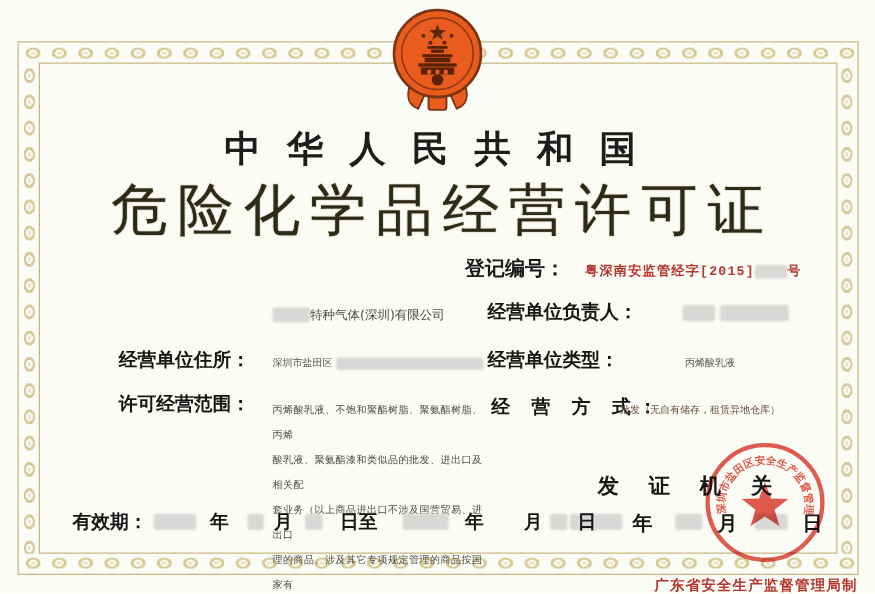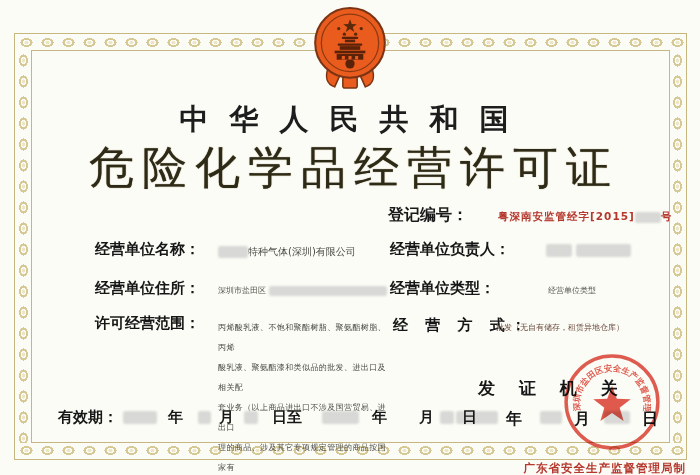--- a/index.html
+++ b/index.html
@@ -15,23 +15,23 @@
   .band-top{left:1px;right:1px;top:1px;height:15px;}
   .band-bottom{left:1px;right:1px;bottom:1px;height:15px;}
   .band-left{left:1px;top:16px;bottom:16px;width:15px;}
   .band-right{right:1px;top:16px;bottom:16px;width:15px;}
 
   
   .country{position:absolute;left:0;right:12px;top:100px;text-align:center;font-size:29px;font-weight:700;color:#1d1d1d;letter-spacing:21px;padding-left:21px;}
   .license-title{position:absolute;left:0;right:0;top:138px;text-align:center;font-size:45px;font-weight:400;color:#2e2a18;letter-spacing:8px;padding-left:8px;text-shadow:0 0 1px #6b6136;}
 
   
-  .reg-line{position:absolute;left:388px;top:205px;display:flex;align-items:baseline;}
+  .reg-line{position:absolute;left:372px;top:205px;display:flex;align-items:baseline;}
   .reg-label{font-size:16px;font-weight:700;color:#191919;}
-  .reg-code{font-size:10.5px;color:#b5382e;margin-left:30px;font-weight:700;letter-spacing:1px;}
+  .reg-code{font-size:10.5px;color:#b5382e;margin-left:16px;font-weight:700;letter-spacing:1px;font-family:Liberation Mono, monospace;}
 
   
   .lbl{position:absolute;font-size:15px;font-weight:700;color:#161616;white-space:nowrap;}
   .val-sm{position:absolute;font-size:10px;color:#4a4a44;white-space:nowrap;}
   .val-xs{position:absolute;font-size:8px;color:#55554e;white-space:nowrap;}
   .scope-text{position:absolute;left:218px;top:318px;width:172px;font-size:8px;line-height:20px;color:#4b4b44;letter-spacing:.4px;}
   .mode-val{position:absolute;left:496px;top:322px;font-size:8px;color:#6a4a3c;white-space:nowrap;}
 
   .redact{display:inline-block;background:#d8d8d6;border-radius:2px;filter:blur(1px);vertical-align:middle;}
   .redact-abs{position:absolute;background:#d8d8d6;border-radius:2px;filter:blur(1px);}
@@ -95,34 +95,33 @@
   <div class="country">中华人民共和国</div>
   <div class="license-title">危险化学品经营许可证</div>
 
   <div class="reg-line">
     <span class="reg-label">登记编号：</span>
     <span class="reg-code">
       <span>粤深南安监管经字[2015]</span><span class="redact" style="width:26px;height:11px;"></span><span>号</span>
     </span>
   </div>
 
-  <div class="lbl" style="left:95px;top:240px;">经营单位名称：</div>
   <div class="val-sm" style="left:218px;top:245px;">
     <span class="redact" style="width:30px;height:12px;"></span><span>特种气体(深圳)有限公司</span>
   </div>
   <div class="lbl" style="left:390px;top:240px;">经营单位负责人：</div>
   <div class="redact-abs" style="left:546px;top:244px;width:26px;height:13px;"></div>
   <div class="redact-abs" style="left:576px;top:244px;width:55px;height:13px;"></div>
 
   <div class="lbl" style="left:95px;top:279px;">经营单位住所：</div>
   <div class="val-xs" style="left:218px;top:285px;">
     <span>深圳市盐田区</span><span class="redact" style="width:118px;height:10px;margin-left:3px;"></span>
   </div>
   <div class="lbl" style="left:390px;top:279px;">经营单位类型：</div>
-  <div class="val-xs" style="left:548px;top:285px;">经营单位类型</div>
+  <div class="val-xs" style="left:548px;top:285px;">丙烯酸乳液</div>
 
   <div class="lbl" style="left:95px;top:314px;">许可经营范围：</div>
   <div class="scope-text">
     <div>丙烯酸乳液、不饱和聚酯树脂、聚氨酯树脂、丙烯</div>
     <div>酸乳液、聚氨酯漆和类似品的批发、进出口及相关配</div>
     <div>套业务（以上商品进出口不涉及国营贸易、进出口</div>
     <div>理的商品、涉及其它专项规定管理的商品按国家有</div>
   </div>
   <div class="lbl" style="left:393px;top:316px;letter-spacing:6px;">经 营 方 式：</div>
   <div class="mode-val">批发（无自有储存，租赁异地仓库）</div>

